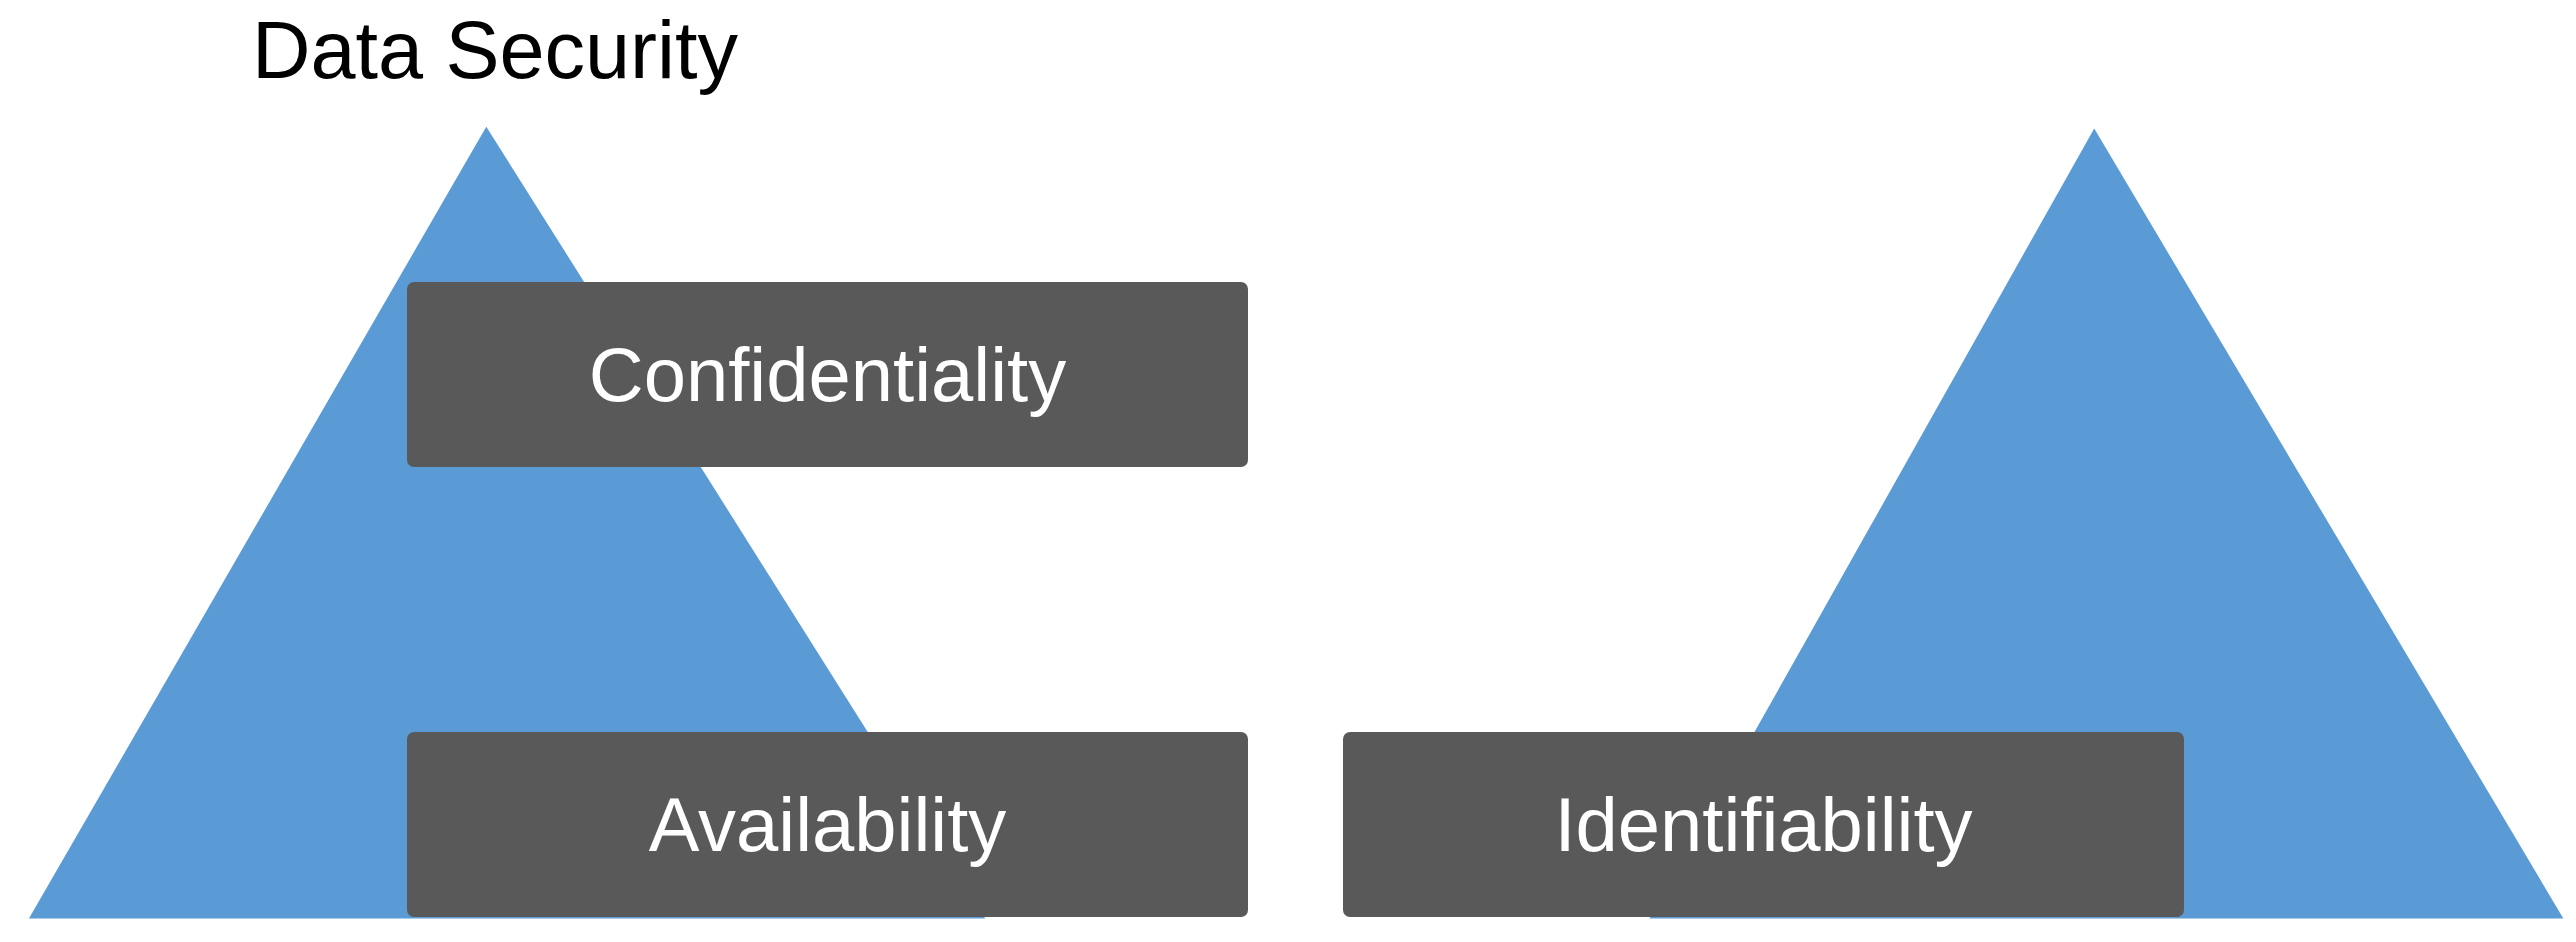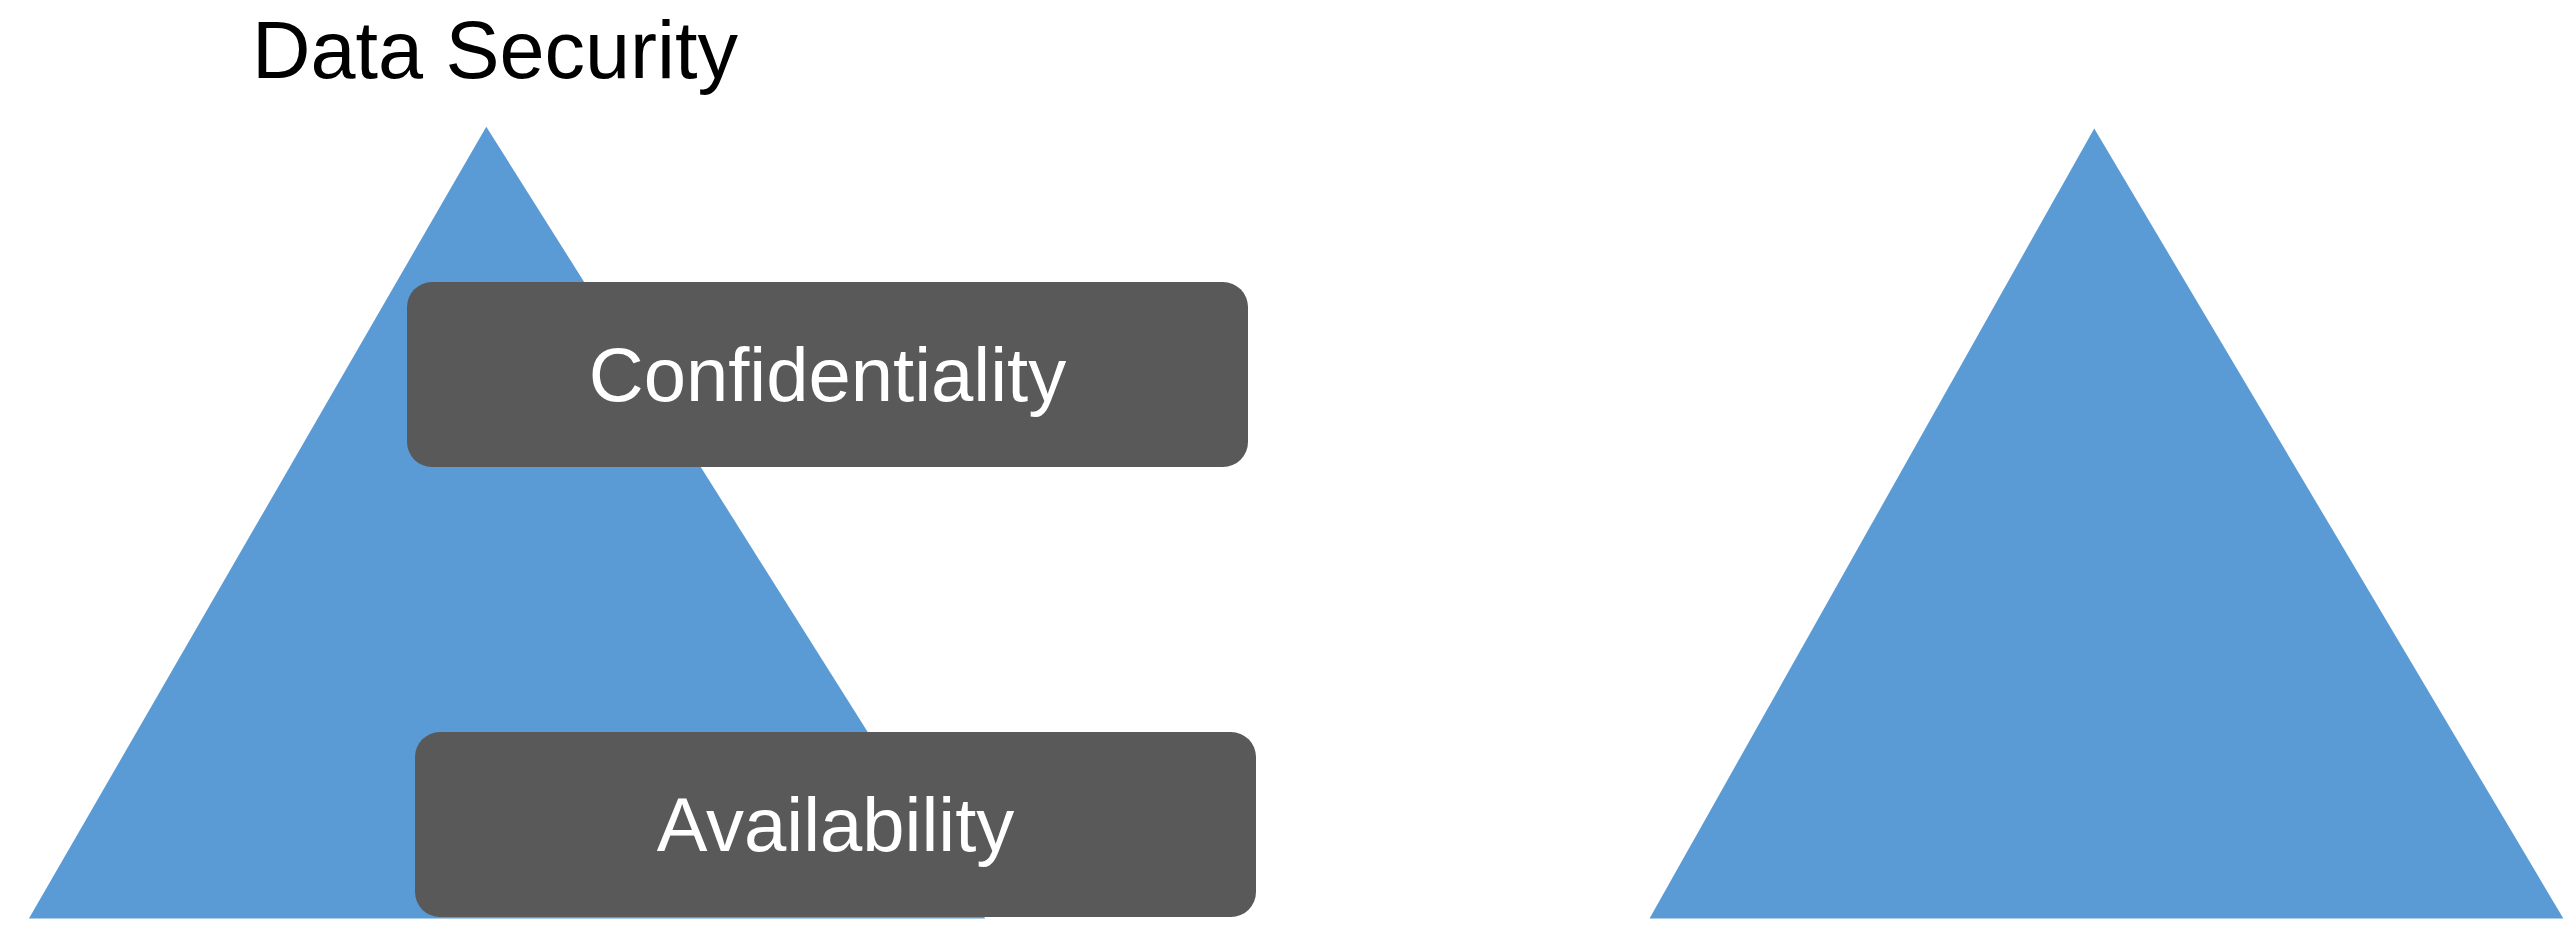--- a/index.html
+++ b/index.html
@@ -34,33 +34,33 @@
     white-space: nowrap;
     letter-spacing: 0px;
   }
   .title-security { left: 495px; }
   .title-privacy  { left: 2095px; }
   .level-box {
     position: absolute;
     width: 841px;
     height: 185px;
     background: #595959;
-    border-radius: 25px;
+    border-radius: 7px;
     display: flex;
     align-items: center;
     justify-content: center;
     color: #ffffff;
     font-size: 76px;
     white-space: nowrap;
   }
   .col-left  { left: 407px; }
   .col-right { left: 1343px; }
   .row-1 { top: 282px; }
   .row-2 { top: 506px; }
-  .row-3 { top: 732px; margin-left: 8px; }
+  .row-3 { top: 732px; }
 </style>
 </head>
 <body>
 
 <div class="canvas">
 
   <svg class="pyramids-svg" viewBox="0 0 2850 1043" xmlns="http://www.w3.org/2000/svg" aria-hidden="true">
     <polygon points="538,140 32,1016 1090,1016" fill="#5B9BD5"></polygon>
     <polygon points="2317,142 1825,1016 2836,1016" fill="#5B9BD5"></polygon>
   </svg>
@@ -68,15 +68,16 @@
   <div class="pyramid-title title-security">Data Security</div>
 
 
   <div class="level-box col-left row-1">Confidentiality</div>
 
 
   <div class="level-box col-left row-3">Availability</div>
 
 
 
+  <div class="level-box col-right row-3">Identifiability</div>
 
 </div>
 
 
 </body></html>

